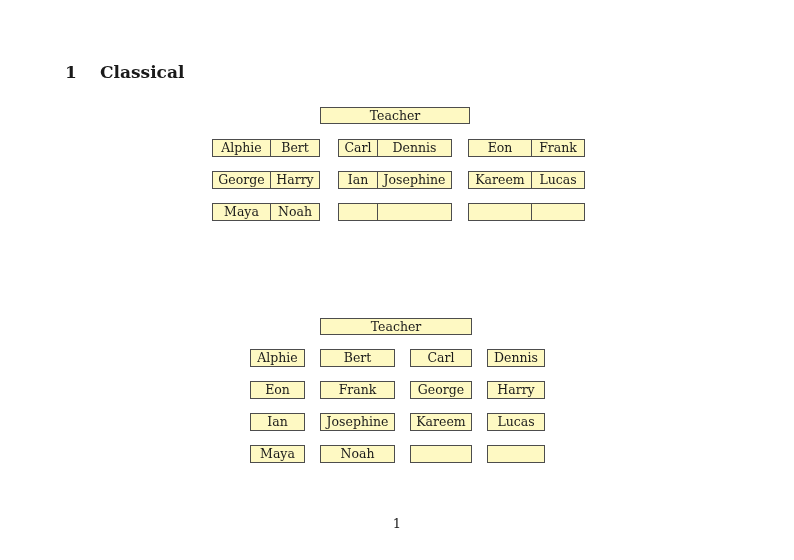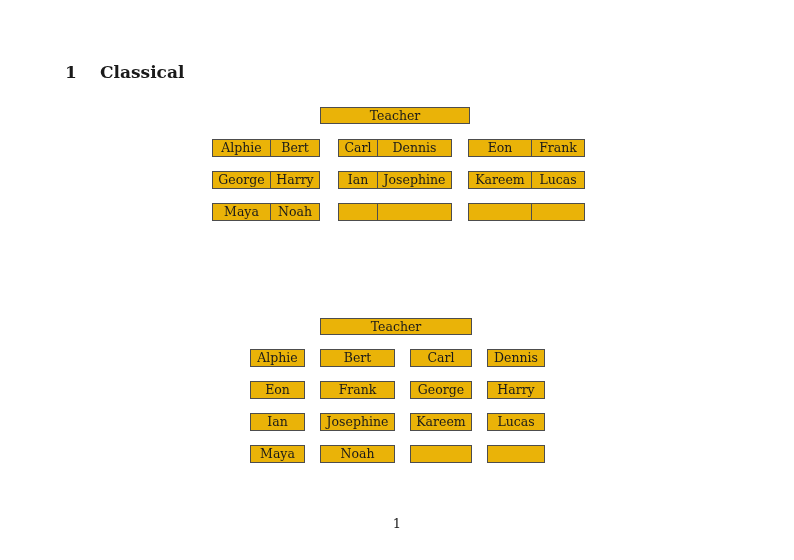--- a/index.html
+++ b/index.html
@@ -24,21 +24,21 @@
     white-space: nowrap;
     color: #1a1a1a;
   }
   .sec-num { display: inline-block; min-width: 35px; }
 
   
   .box {
     position: absolute;
     box-sizing: border-box;
     border: 1px solid #4d4d4d;
-    background: #eab308;
+    background: #fef9c3;
     display: flex;
     align-items: center;
     justify-content: center;
     font-size: 12.5px;
     line-height: 14px;
     height: 18px;
     color: #1a1a1a;
   }
   .cell {
     display: flex;

